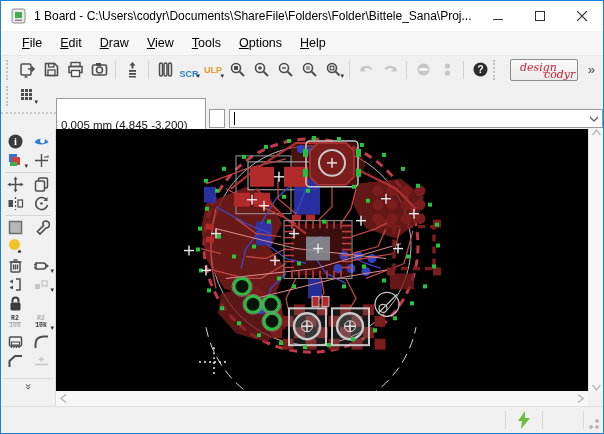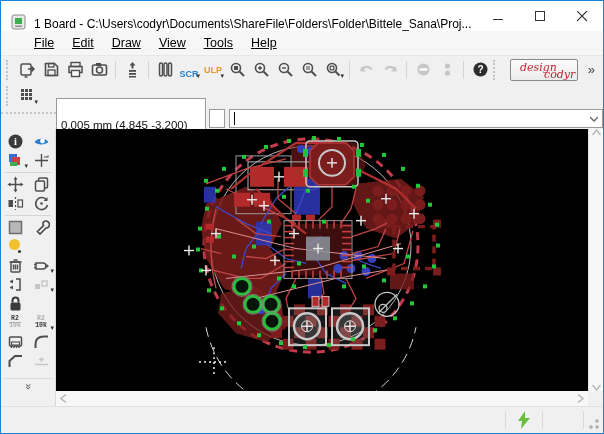--- a/index.html
+++ b/index.html
@@ -1,27 +1,27 @@
 <!DOCTYPE html>
 <html><head>
 <meta charset="utf-8">
 <style>
   * { box-sizing: border-box; margin: 0; padding: 0; }
   html,body { width: 604px; height: 434px; }
   body { font-family: "Liberation Sans", sans-serif; font-size: 12px; color:#111;
          border: 1px solid #1883d7; background:#f0f0f0; overflow:hidden;
          display:flex; flex-direction:column; }
   
-  .titlebar { height:30px; background:#fff; display:flex; align-items:flex-end; flex:0 0 auto; }
+  .titlebar { height:30px; background:#fff; display:flex; align-items:center; flex:0 0 auto; }
   .app-icon { width:18px; height:18px; margin:0 6px 0 9px; flex:0 0 auto; }
   .title-text { font-size:12px; color:#000; white-space:nowrap; overflow:hidden; flex:1 1 auto; }
   .win-btn { width:42px; height:30px; display:flex; align-items:center; justify-content:center; flex:0 0 auto; }
   
-  .menubar { height:25px; background:#f6f6f6; display:flex; align-items:center; padding-left:24px;
-             border-bottom:1px solid #e8e8e8; flex:0 0 auto;text-decoration:underline; }
+  .menubar { height:25px; background:#f6f6f6; display:flex; align-items:center; padding-left:12px;
+             border-bottom:1px solid #e8e8e8; flex:0 0 auto; }
   .menu-item { padding:3px 9px; font-size:12.5px; color:#000; }
   .menu-item u { text-decoration:underline; }
   
   .toolbar { height:27px; background:#f0f0f0; display:flex; align-items:center; padding:0 4px; flex:0 0 auto; }
   .grip { width:5px; height:20px; border-left:2px dotted #c3c3c3; margin:0 4px 0 1px; flex:0 0 auto;}
   .tb-btn { width:24px; height:23px; display:flex; align-items:center; justify-content:center;
             border:1px solid transparent; border-radius:2px; position:relative; flex:0 0 auto;}
   .tb-sep { width:1px; height:18px; background:#d4d4d4; margin:0 4px; flex:0 0 auto;}
   .dd { position:absolute; right:0px; bottom:1px; font-size:7px; color:#333; line-height:6px;}
   .txtbtn { font-weight:bold; font-size:9px; letter-spacing:0; }
@@ -101,20 +101,21 @@
       </svg>
   </div>
 </div>
 
 <div class="menubar" id="menubar">
     <span class="menu-item"><u>F</u>ile</span>
     <span class="menu-item"><u>E</u>dit</span>
     <span class="menu-item"><u>D</u>raw</span>
     <span class="menu-item"><u>V</u>iew</span>
     <span class="menu-item"><u>T</u>ools</span>
+    <span class="menu-item"><u>O</u>ptions</span>
     <span class="menu-item"><u>H</u>elp</span>
   </div>
 
 <div class="toolbar">
   <div class="grip"></div>
 
   <div class="tb-btn">
     <svg class="i" viewBox="0 0 17 17">
       <rect x="2" y="3" width="10" height="11" rx="1.5" fill="none" stroke="#4d4d4d" stroke-width="1.5"></rect>
       <path d="M9,8 L15,8 M12.5,5.5 L15,8 L12.5,10.5" fill="none" stroke="#4d4d4d" stroke-width="1.5"></path>

